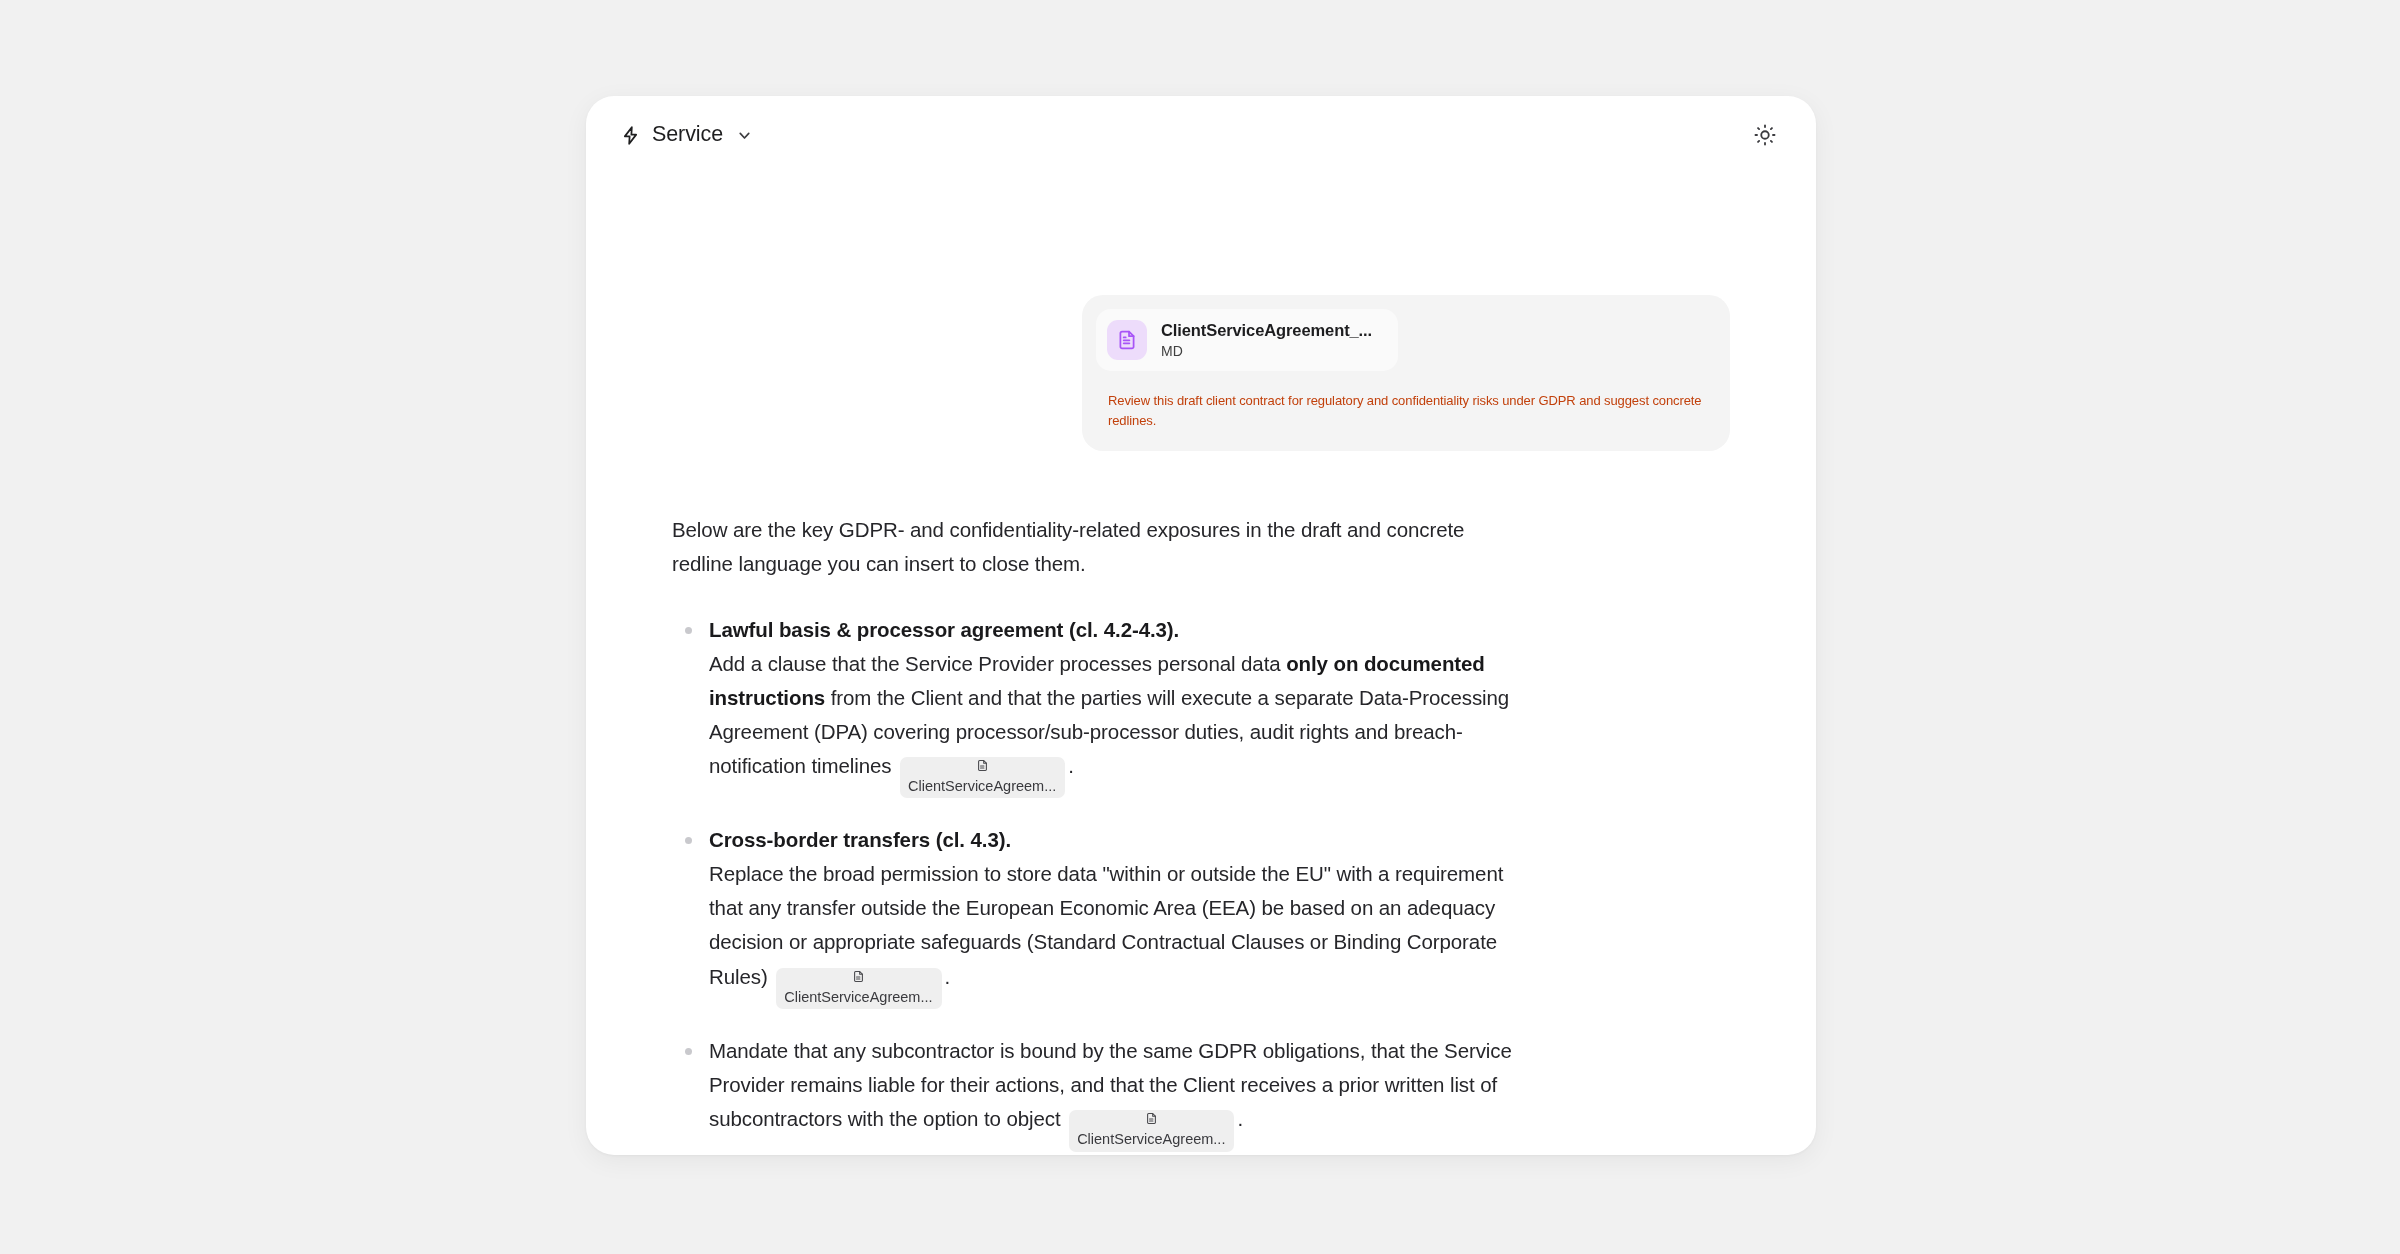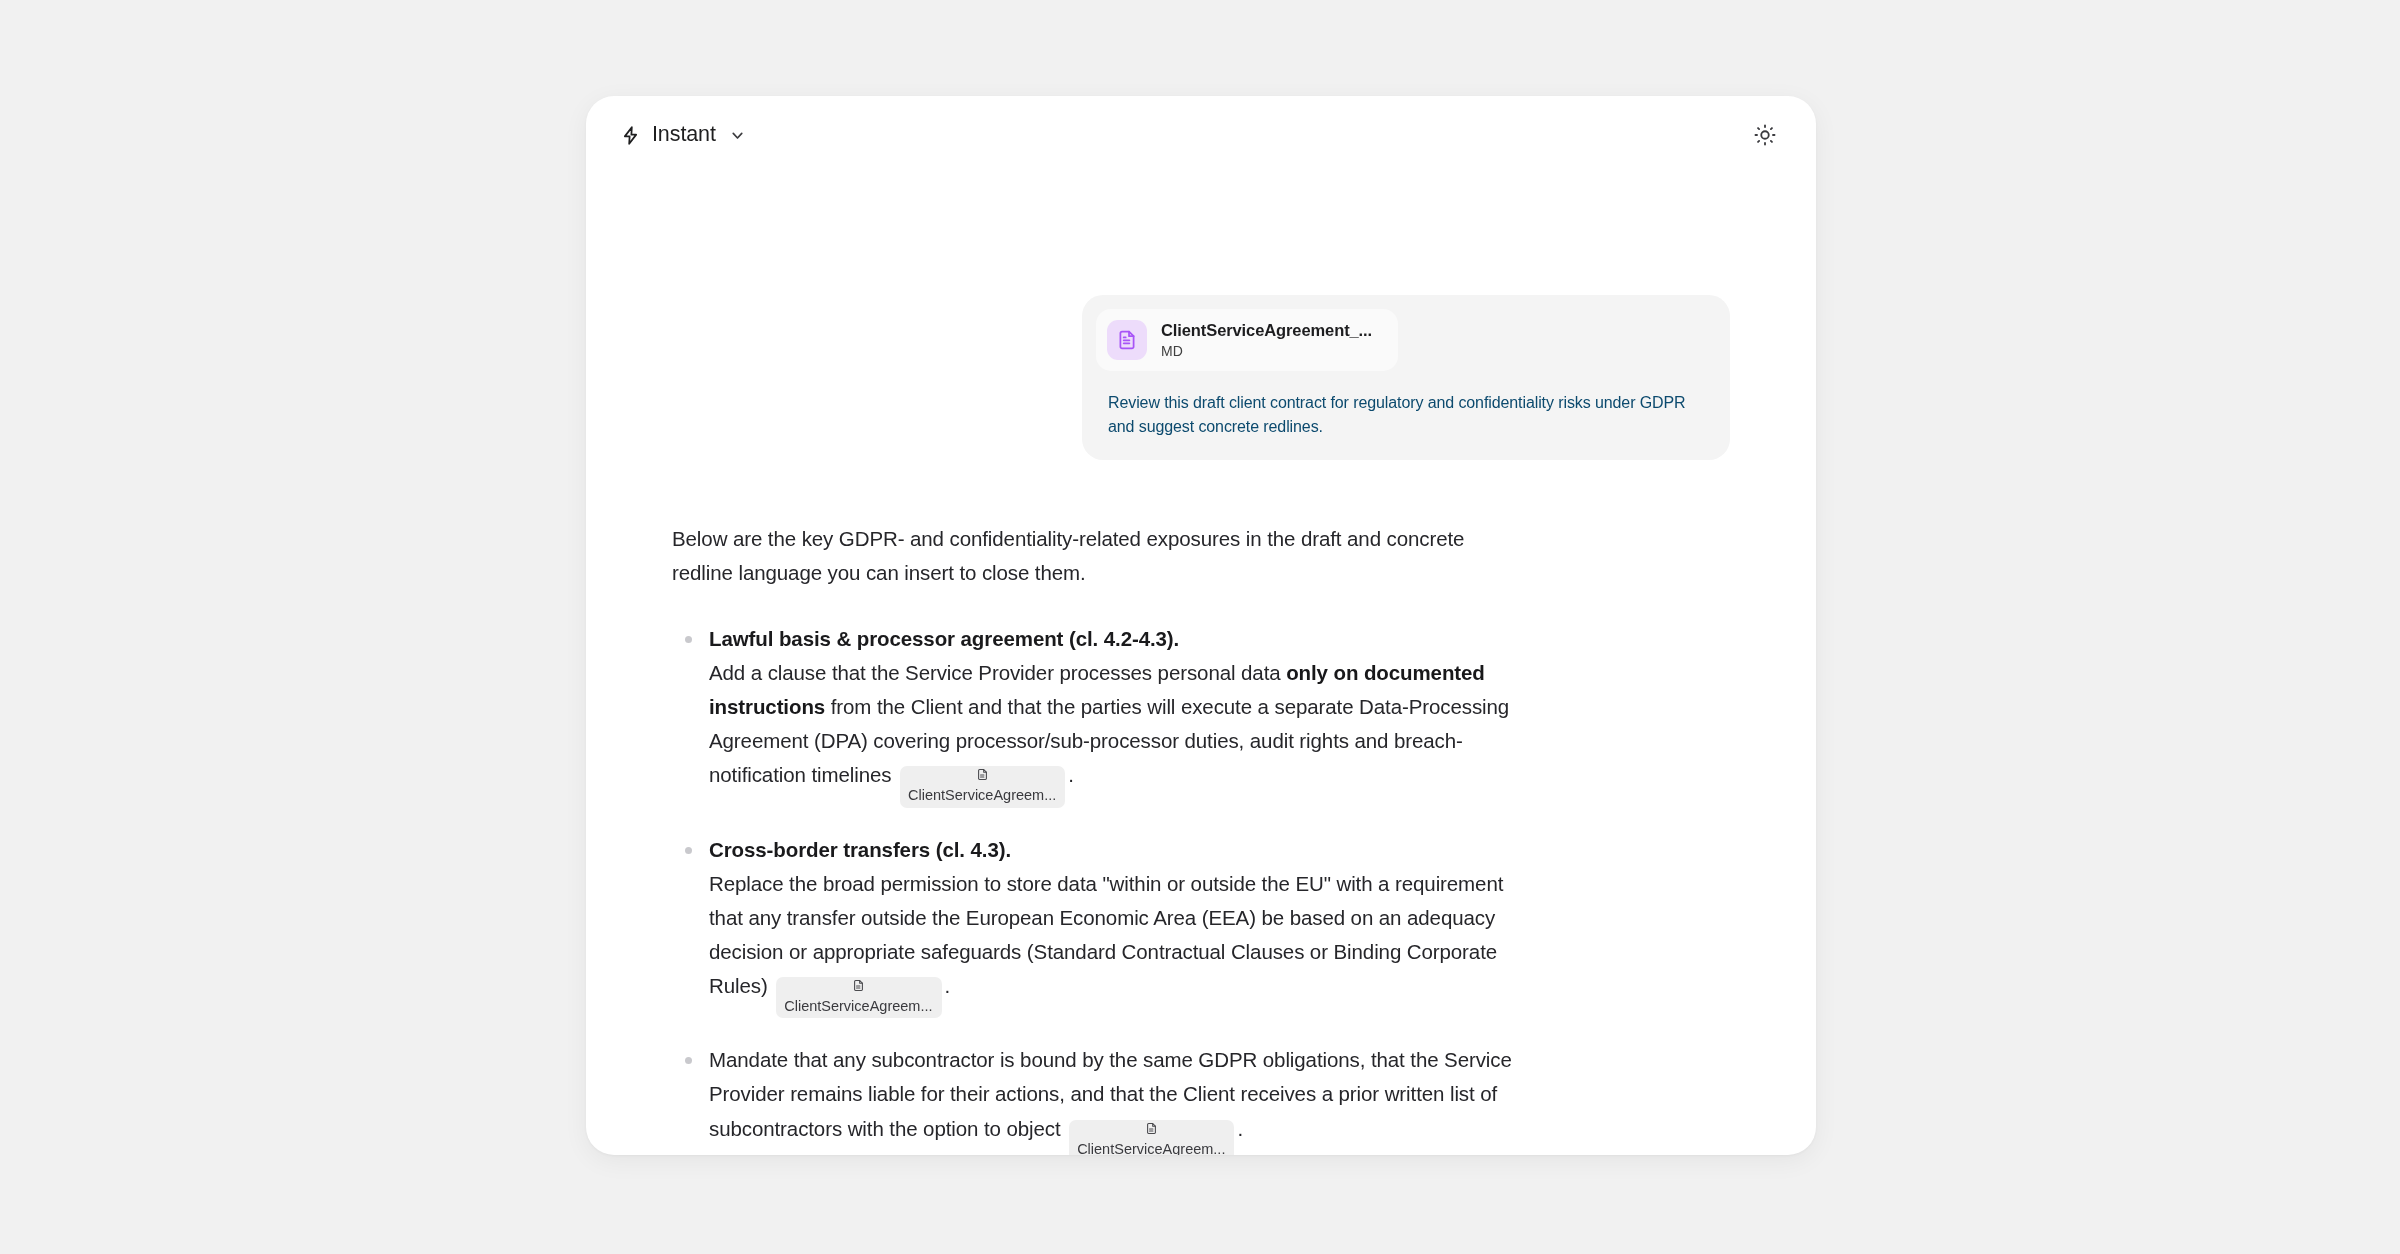--- a/index.html
+++ b/index.html
@@ -134,23 +134,23 @@
   }
   .file-type {
     font-size: 14px;
     color: #404040;
     line-height: 1.2;
   }
 
   .user-text {
     margin-top: 20px;
     padding: 0 12px;
-    font-size: 16px;
+    font-size: 13px;
     line-height: 1.52;
-    color: #0c4a6e;
+    color: #c2410c;
     letter-spacing: -0.1px;
     max-width: 620px;
   }
 
   
   .assistant {
     color: #26262a;
     font-size: 20.5px;
     line-height: 1.66;
     letter-spacing: -0.1px;
@@ -218,21 +218,21 @@
   <div class="app-card">
 
     <div class="topbar">
 
       <div class="model-selector">
         <span>
           <svg class="bolt-icon" viewBox="0 0 24 24" fill="none" stroke="#1f1f20" stroke-width="2" stroke-linecap="round" stroke-linejoin="round">
             <path d="M13.5 2.5 L5.5 13 L11 13 L10.5 21.5 L18.5 11 L13 11 Z"></path>
           </svg>
         </span>
-        <span class="model-label">Instant</span>
+        <span class="model-label">Service</span>
         <span>
           <svg class="chevron-icon" viewBox="0 0 24 24" fill="none" stroke="#3d3d40" stroke-width="2.4" stroke-linecap="round" stroke-linejoin="round">
             <polyline points="6 9 12 15.5 18 9"></polyline>
           </svg>
         </span>
       </div>
 
       <button class="theme-toggle">
         <span>
           <svg class="sun-icon" viewBox="0 0 24 24" fill="none" stroke="#3a3a3e" stroke-width="2" stroke-linecap="round">

